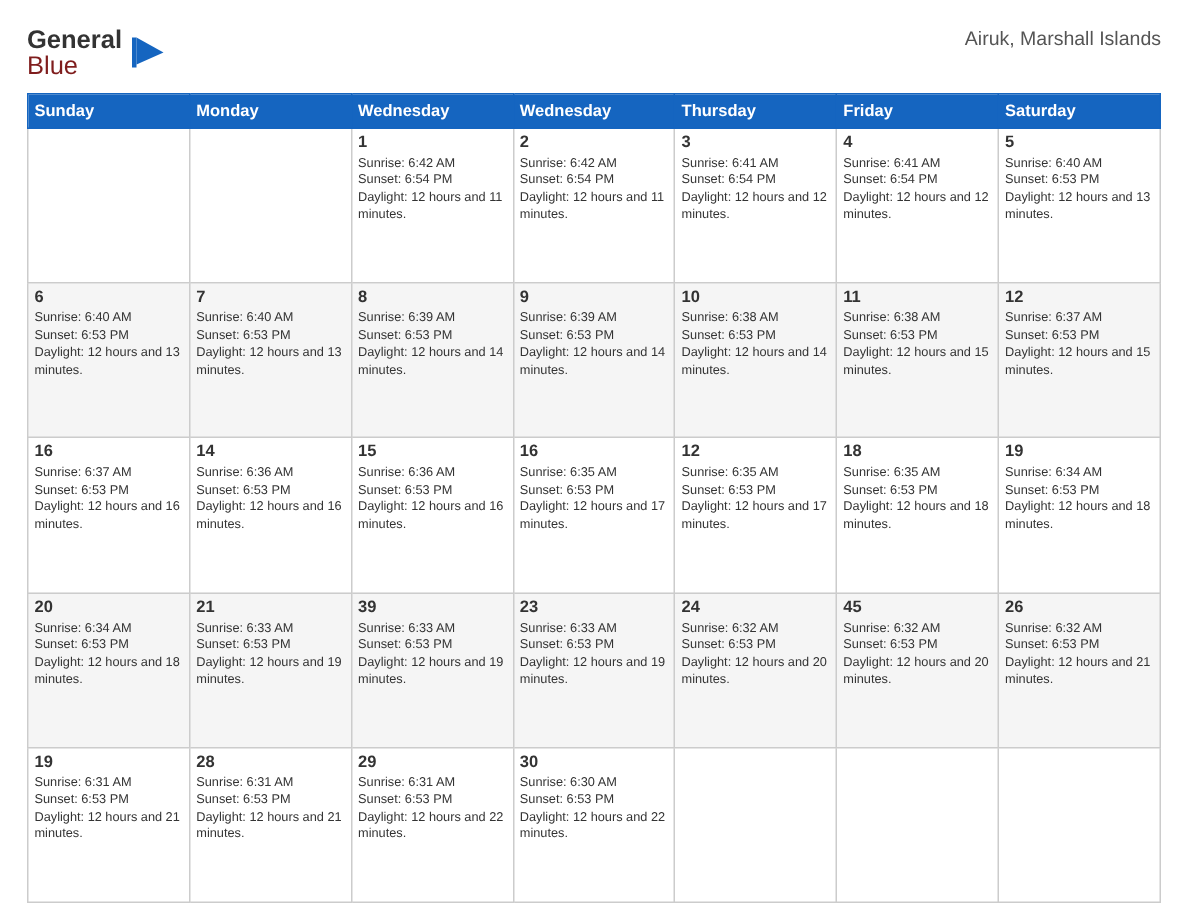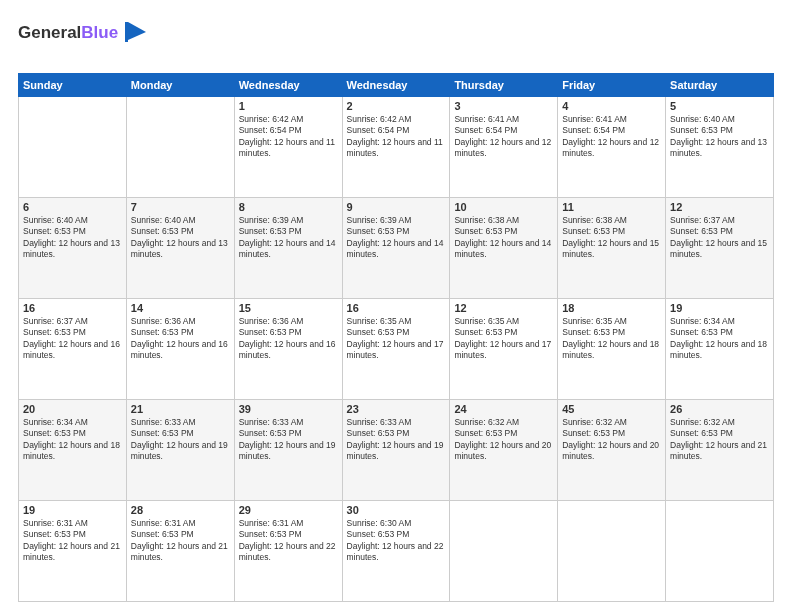--- a/index.html
+++ b/index.html
@@ -22,32 +22,32 @@
       justify-content: space-between;
       align-items: flex-start;
       margin-bottom: 10px;
     }
     .logo {
       display: flex;
       align-items: center;
     }
     .logo-text {
       display: flex;
-      flex-direction: row;
+      flex-direction: column;
       line-height: 1;
     }
     .logo-general {
       font-size: 17px;
       font-weight: bold;
       color: #333;
     }
     .logo-blue {
       font-size: 17px;
-      font-weight: bold;
-      color: #8b5cf6;
+      font-weight: normal;
+      color: #7f1d1d;
     }
     .logo-icon {
       width: 28px;
       height: 28px;
       margin-left: 2px;
     }
     .title-block {
       text-align: right;
     }
     .cal-title {
@@ -57,21 +57,20 @@
       line-height: 1.1;
     }
     .cal-subtitle {
       font-size: 13px;
       color: #555;
     }
     .calendar {
       width: 100%;
       border-collapse: collapse;
       flex: 1;
-      margin-top: 17px;
     }
     .calendar th {
       background: #1565C0;
       color: #fff;
       font-size: 11px;
       font-weight: bold;
       padding: 5px 4px;
       text-align: left;
       border: 1px solid #1565C0;
     }
@@ -116,20 +115,21 @@
         <span class="logo-general">General</span>
         <span class="logo-blue">Blue</span>
       </div>
 
       <svg class="logo-icon" viewBox="0 0 28 28">
         <polygon points="8,4 26,14 8,22" fill="#1565C0"></polygon>
         <rect x="5" y="4" width="3" height="20" fill="#1565C0"></rect>
       </svg>
     </div>
     <div class="title-block">
+      <div class="cal-subtitle">Airuk, Marshall Islands</div>
     </div>
   </div>
 
   <table class="calendar">
     <thead>
       <tr>
         <th>Sunday</th>
         <th>Monday</th>
         <th>Wednesday</th>
         <th>Wednesday</th>

